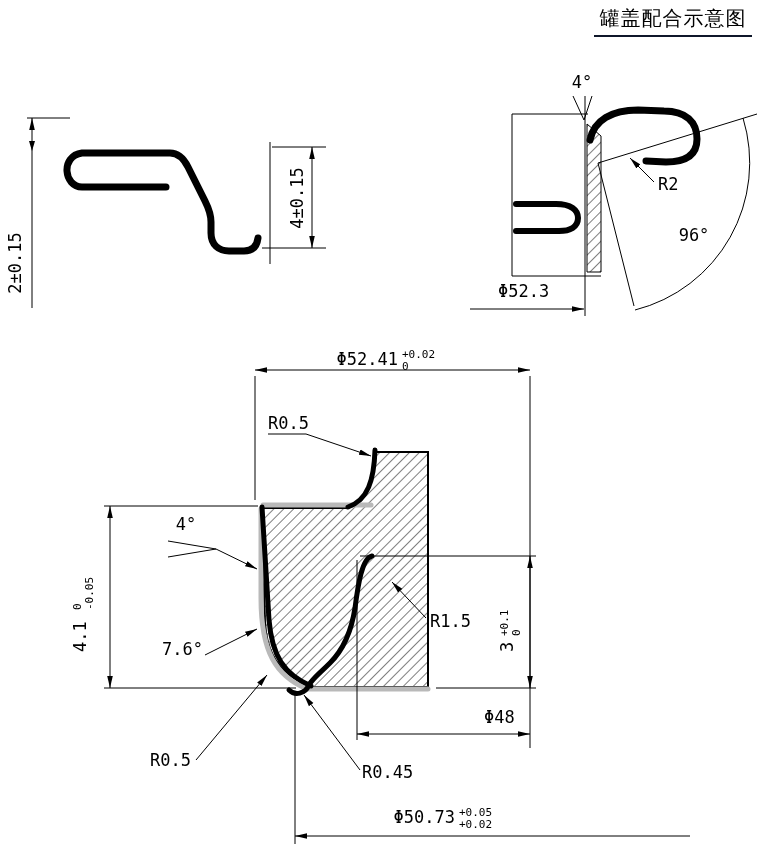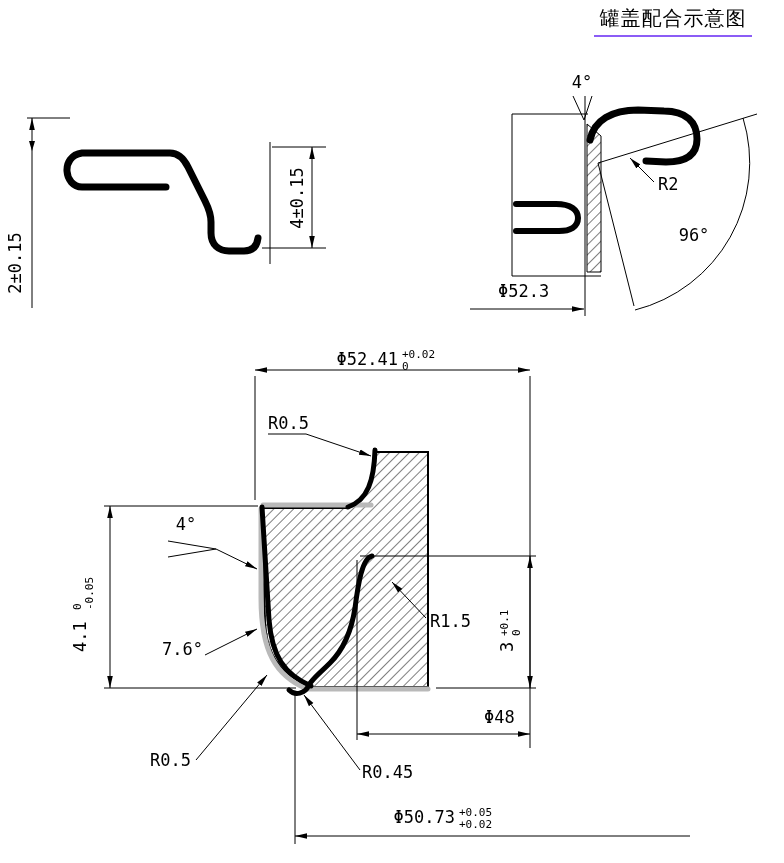--- a/index.html
+++ b/index.html
@@ -1,21 +1,21 @@
 <!DOCTYPE html>
 <html><head>
 <meta charset="utf-8">
 <style>
   html,body{margin:0;padding:0;background:#ffffff;}
   .canvas{position:relative;width:784px;height:863px;background:#fff;overflow:hidden;
           font-family:"DejaVu Sans Mono","Liberation Mono",monospace;}
   .title{position:absolute;left:594px;top:5px;width:158px;text-align:center;
          font-family:"Liberation Sans","DejaVu Sans",sans-serif;
          font-size:20px;color:#000;letter-spacing:1px;
-         border-bottom:2px solid #8b5cf6;padding-bottom:3px;}
+         border-bottom:2px solid #0f172a;padding-bottom:3px;}
   svg{position:absolute;left:0;top:0;}
   svg text{font-family:"DejaVu Sans Mono","Liberation Mono",monospace;fill:#000;}
   .dimtxt{font-size:17px;}
   .tol{font-size:11px;}
   .profile{fill:none;stroke:#000;stroke-width:7;stroke-linecap:round;stroke-linejoin:round;}
   .hook{fill:none;stroke:#000;stroke-width:6;stroke-linecap:round;stroke-linejoin:round;}
   .edge{fill:none;stroke:#000;stroke-width:5;stroke-linecap:round;stroke-linejoin:round;}
   .thin{fill:none;stroke:#000;stroke-width:1;}
   .gray{fill:none;stroke:#b9b9b9;stroke-width:5;stroke-linecap:round;}
   .hatched{fill:url(#hatch);stroke:#000;stroke-width:2;}

